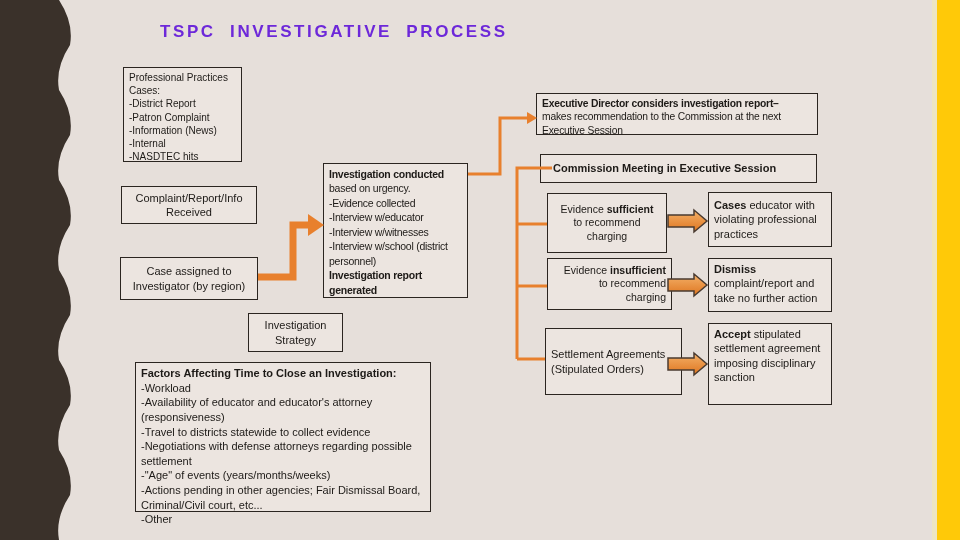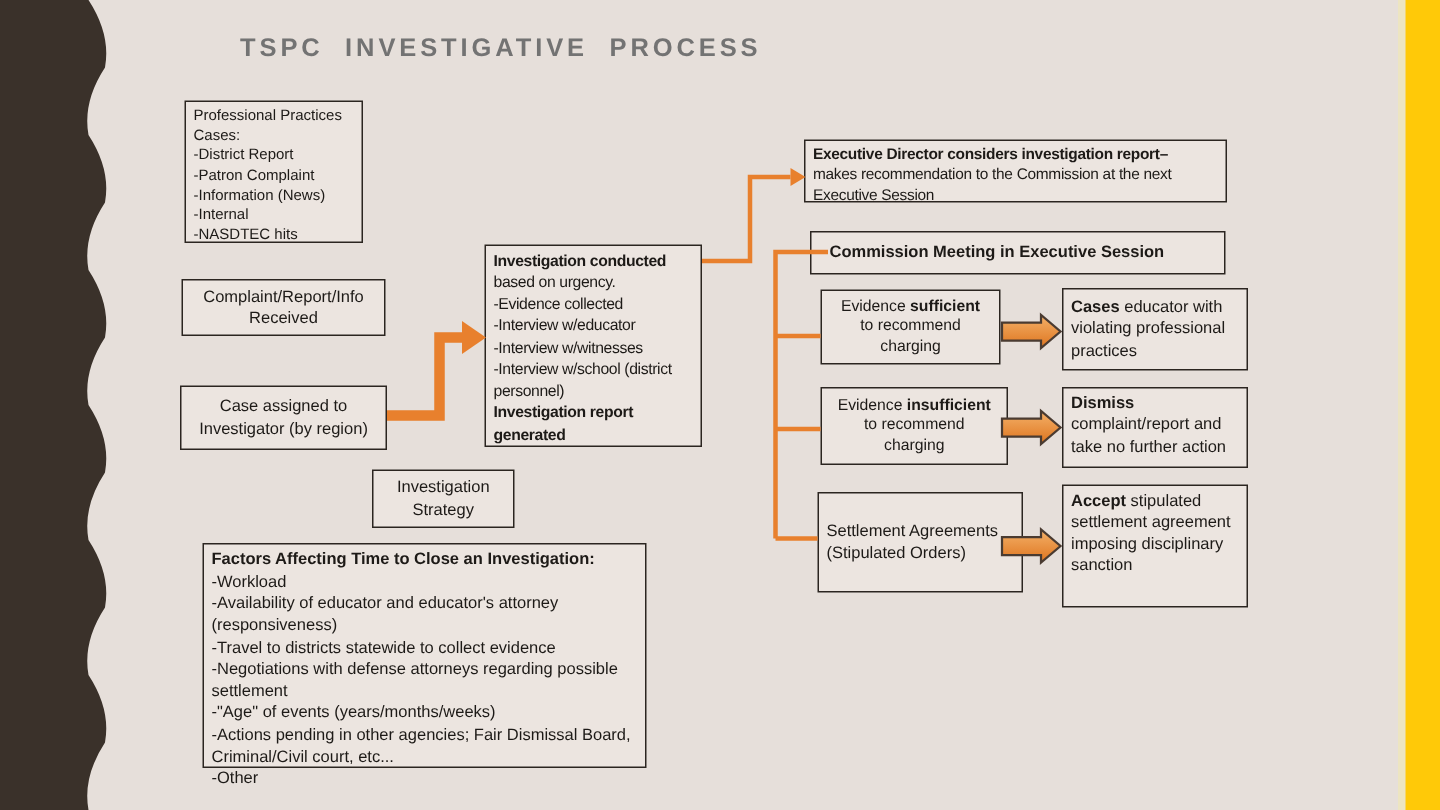--- a/index.html
+++ b/index.html
@@ -6,41 +6,41 @@
   .slide{
     position:relative; width:960px; height:540px; overflow:hidden;
     background:#E6DFDA; font-family:"Liberation Sans", sans-serif; color:#1d1a17;
   }
   .wave{position:absolute;left:0;top:0;}
   .stripe-pale{position:absolute;top:0;right:23px;width:5px;height:540px;background:#EDE5C2;}
   .stripe{position:absolute;top:0;right:0;width:23px;height:540px;background:#FFC908;}
   .title{
     position:absolute;left:160px;top:22px;margin:0;
     font-size:17px;font-weight:700;letter-spacing:2.6px;word-spacing:7px;
-    color:#737373;
+    color:#6d28d9;
   }
   .node{
     position:absolute; background:#ECE5E0; border:1px solid #2b2520;
     font-size:11px; line-height:1.3; padding:3px 5px; box-sizing:border-box;
   }
   .bold{font-weight:700;}
   .prelines{white-space:pre-line;}
   .center{text-align:center;}
   .vcenter{display:flex;flex-direction:column;justify-content:center;}
   .n1{left:123px;top:67px;width:119px;height:95px;font-size:10px;line-height:1.32;}
   .n2{left:121px;top:186px;width:136px;height:38px;}
   .n3{left:120px;top:257px;width:138px;height:43px;}
   .n4{left:323px;top:163px;width:145px;height:135px;font-size:10.5px;letter-spacing:-0.25px;line-height:1.38;}
   .n5{left:248px;top:313px;width:95px;height:39px;}
   .n6{left:135px;top:362px;width:296px;height:150px;line-height:1.33;}
   .n7{left:536px;top:93px;width:282px;height:42px;font-size:10.3px;letter-spacing:-0.2px;line-height:1.31;}
   .n8{left:540px;top:154px;width:277px;height:29px;font-weight:700;padding-left:12px;}
-  .n9{left:547px;top:193px;width:120px;height:50px;font-size:10.5px;}
+  .n9{left:547px;top:193px;width:120px;height:60px;font-size:10.5px;}
   .n10{left:708px;top:192px;width:124px;height:55px;}
-  .n11{left:547px;top:258px;width:125px;height:52px;font-size:10.5px;}
+  .n11{left:547px;top:258px;width:125px;height:52px;font-size:10.5px;text-align:right;}
   .n12{left:708px;top:258px;width:124px;height:54px;}
   .n13{left:545px;top:328px;width:137px;height:67px;}
   .n14{left:708px;top:323px;width:124px;height:82px;}
   .connectors{position:absolute;left:0;top:0;pointer-events:none;}
 </style>
 </head>
 <body>
 
 <div class="slide">
 

